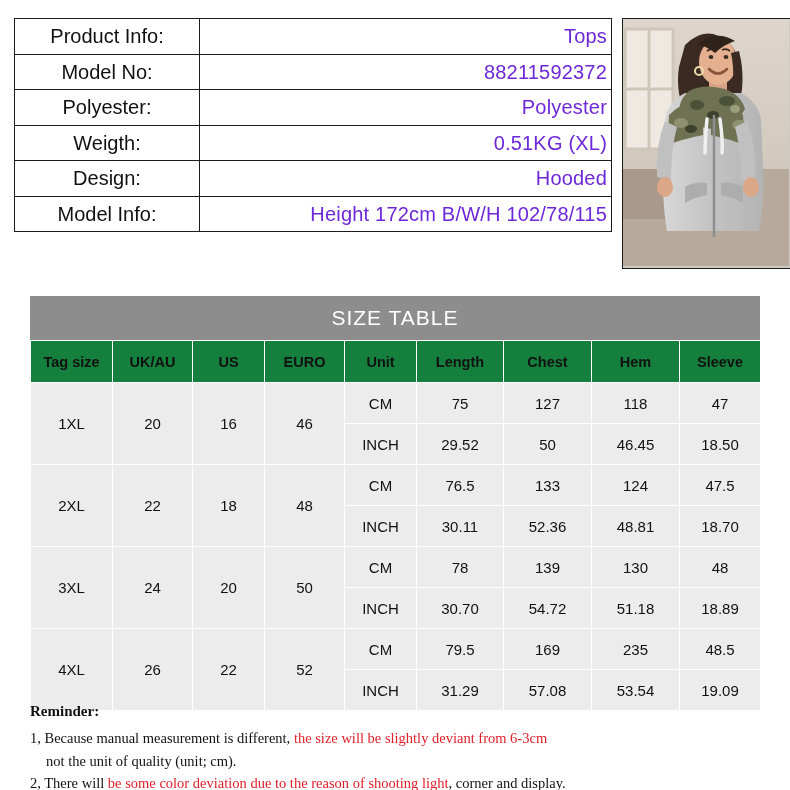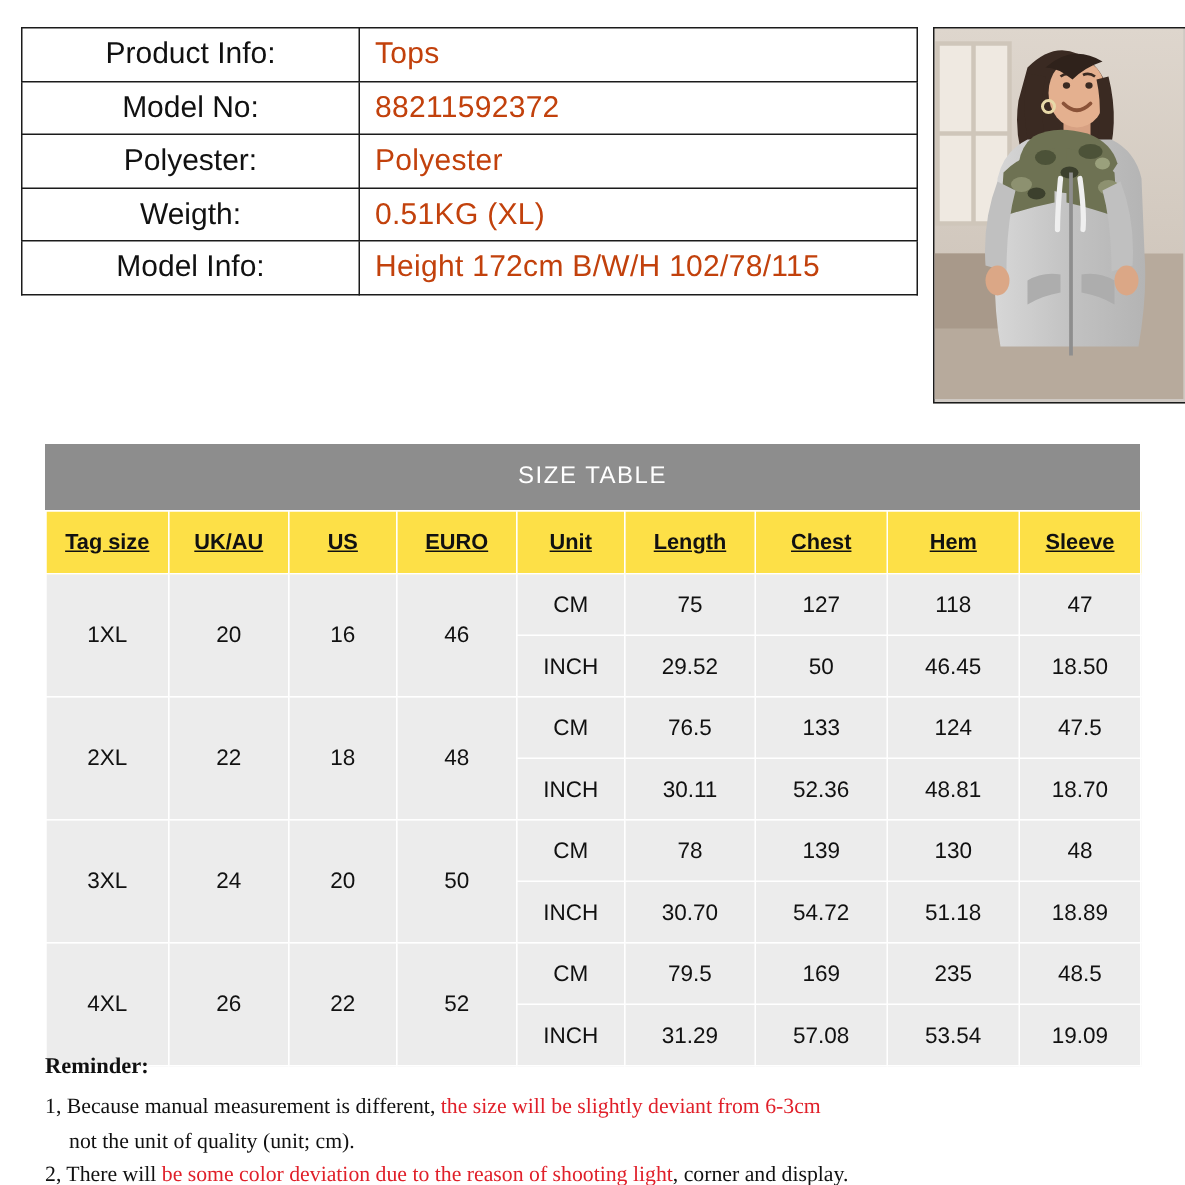--- a/index.html
+++ b/index.html
@@ -27,33 +27,33 @@
   table.info {
     border-collapse: collapse;
     width: 598px;
     table-layout: fixed;
     background: #fff;
   }
   table.info td {
     border: 1px solid #1b1b1b;
     height: 34.5px;
     font-size: 20px;
-    padding: 0 24px;
+    padding: 0 4px;
     line-height: 1.1;
     vertical-align: middle;
   }
   table.info td.label {
     width: 176px;
     text-align: center;
     color: #111;
     white-space: nowrap;
   }
   table.info td.value {
-    color: #c2410c;
-    text-align: left;
+    color: #6d28d9;
+    text-align: right;
     padding-left: 10px;
     letter-spacing: 0.2px;
   }
 
   
   #product-photo {
     position: absolute;
     left: 608px;
     top: 0;
     width: 168px;
@@ -67,46 +67,45 @@
   
   #size-wrap {
     position: absolute;
     left: 30px;
     top: 296px;
     width: 730px;
   }
   .size-title {
     background: #8d8d8d;
     color: #ffffff;
-    font-size: 16px;
+    font-size: 21px;
     text-align: center;
     height: 44px;
     line-height: 44px;
     letter-spacing: 1px;
   }
   table.size {
     border-collapse: collapse;
     width: 730px;
     table-layout: fixed;
     font-size: 15px;
   }
   table.size th, table.size td {
     border: 1px solid #ffffff;
     text-align: center;
     height: 38px;
     background: #ececec;
     font-weight: normal;
     color: #111;
   }
   table.size thead th {
-    background: #fde047;
+    background: #15803d;
     font-weight: bold;
     font-size: 14.5px;
     height: 39px;
-    text-decoration: underline;
   }
   table.size td.tagsize,
   table.size td.merged {
     background: #ececec;
   }
   
   col.c-tag    { width: 82px; }
   col.c-ukau   { width: 80px; }
   col.c-us     { width: 72px; }
   col.c-euro   { width: 80px; }
@@ -151,20 +150,24 @@
         <td class="label">Model No:</td>
         <td class="value">88211592372</td>
       </tr>
       <tr>
         <td class="label">Polyester:</td>
         <td class="value">Polyester</td>
       </tr>
       <tr>
         <td class="label">Weigth:</td>
         <td class="value">0.51KG (XL)</td>
+      </tr>
+      <tr>
+        <td class="label">Design:</td>
+        <td class="value">Hooded</td>
       </tr>
       <tr>
         <td class="label">Model Info:</td>
         <td class="value">Height 172cm  B/W/H 102/78/115</td>
       </tr>
     </tbody>
   </table>
 
   <div id="product-photo">
     <svg width="166" height="247" viewBox="0 0 166 247">

